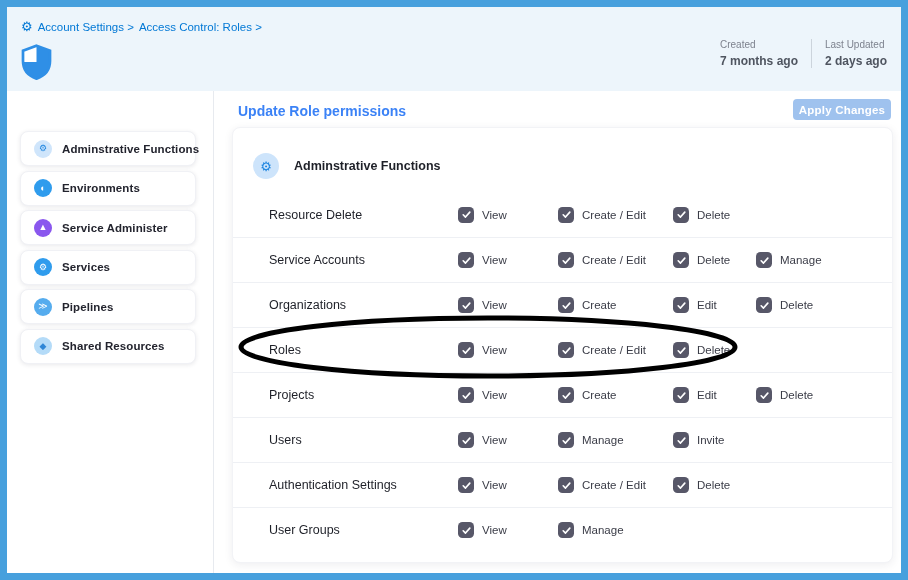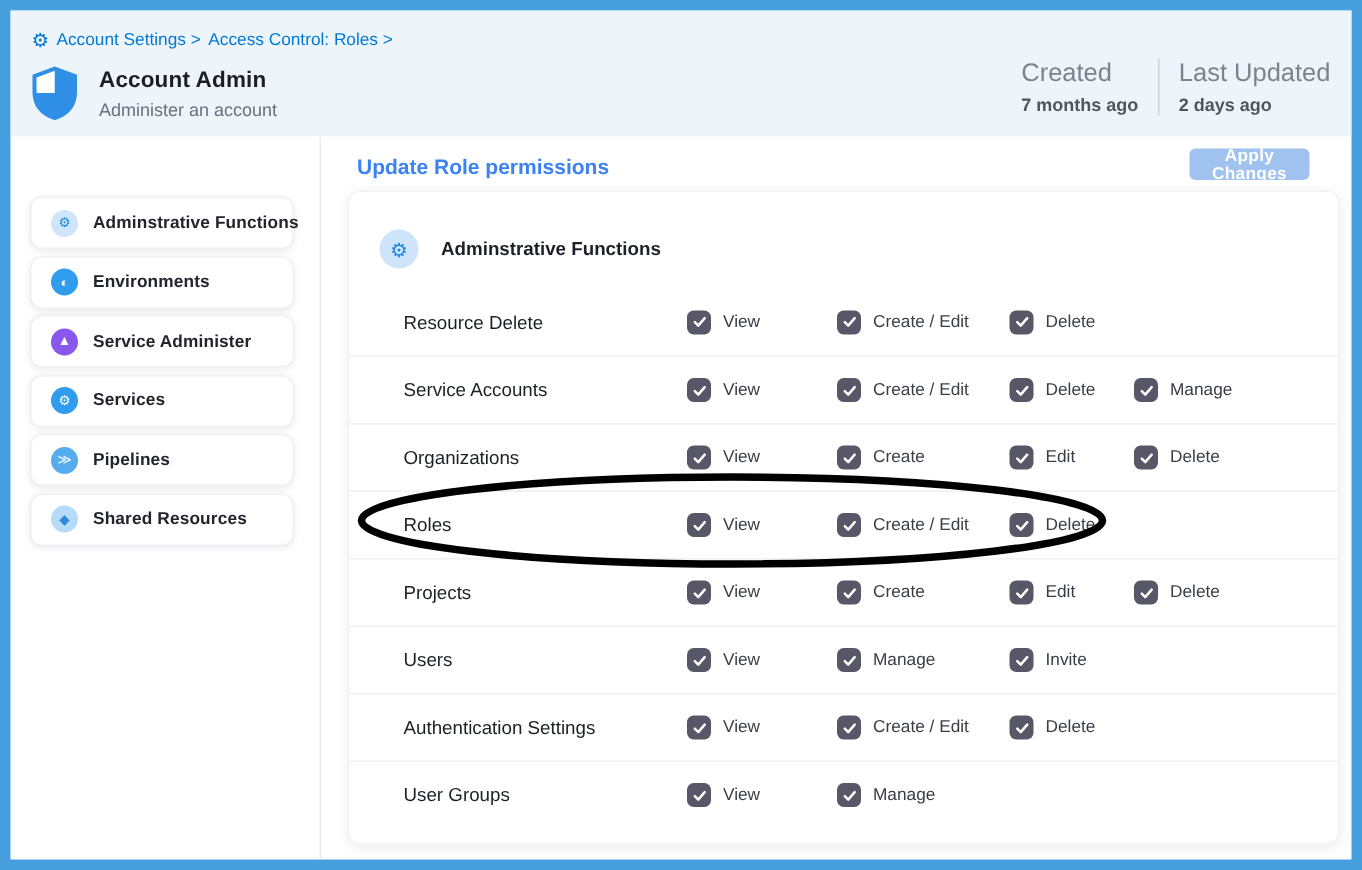--- a/index.html
+++ b/index.html
@@ -14,26 +14,26 @@
   .crumb-gear { font-size:13px; line-height:1; color:#0278d5; }
   .crumb { cursor:pointer; white-space:nowrap; }
   .title-blk { position:absolute; left:13px; top:37px; display:flex; align-items:center; gap:13px; }
   .shield { width:33px; height:36px; }
   .page-title { font-size:15px; font-weight:bold; color:#1d1d28; letter-spacing:.1px; }
   .page-sub { font-size:12px; color:#6b6f7f; margin-top:4px; }
   .meta { position:absolute; right:14px; top:32px; display:flex; align-items:stretch; }
   .meta-col { padding:0 13px; }
   .meta-col:last-child { padding-right:0; }
   .meta-div { width:1px; background:#ccd4dc; }
-  .meta-label { font-size:17px; color:#7d828e; }
+  .meta-label { font-size:10px; color:#7d828e; }
   .meta-value { font-size:12px; color:#4f5560; margin-top:4px;font-weight:bold; }
 
   
   .toolbar-title { position:absolute; left:231px; top:96px; font-size:14px; font-weight:bold; color:#3b82f6; }
-  .apply-btn { position:absolute; left:786px; top:92px; width:80px; height:21px; background:#9fc2ee; color:#ffffff;
+  .apply-btn { position:absolute; left:786px; top:92px; width:98px; height:21px; background:#9fc2ee; color:#ffffff;
                font-size:11.5px; font-weight:bold; border:none; border-radius:4px; cursor:pointer;
                display:flex; align-items:center; justify-content:center; letter-spacing:.2px; }
 
   
   .vdiv { position:absolute; left:206px; top:84px; width:1px; height:482px; background:#e7eaef; }
   .sidebar { position:absolute; left:13px; top:124px; width:176px; }
   .side-card { position:relative; height:35px; margin-bottom:4.5px; background:#ffffff; border:1px solid #f0f1f5;
                border-radius:8px; box-shadow:0 1px 4px rgba(40,41,61,.10); display:flex; align-items:center;
                padding-left:13px; gap:10px; cursor:pointer; }
   .side-ic { width:18px; height:18px; border-radius:50%; flex:0 0 18px; display:flex; align-items:center; justify-content:center;
@@ -76,24 +76,20 @@
         <svg class="shield" viewBox="0 0 36 40">
           <defs>
               <clipPath id="qclip">
                 <rect x="0" y="0" width="18" height="20"></rect>
               </clipPath>
             </defs>
           <path d="M18 2 L33 7.5 V19 C33 29 27 35.5 18 38.5 C9 35.5 3 29 3 19 V7.5 Z" fill="#2f8fe6"></path>
           <path d="M18 2 L33 7.5 V19 C33 29 27 35.5 18 38.5 C9 35.5 3 29 3 19 V7.5 Z" fill="#ffffff" clip-path="url(#qclip)"></path>
           <path d="M18 2 L33 7.5 V19 C33 29 27 35.5 18 38.5 C9 35.5 3 29 3 19 V7.5 Z" fill="none" stroke="#2f8fe6" stroke-width="3"></path>
         </svg>
-        <div>
-          <div class="page-title">Account Admin</div>
-          <div class="page-sub">Administer an account</div>
-        </div>
       </div>
       <div class="meta">
         <div class="meta-col">
           <div class="meta-label">Created</div>
           <div class="meta-value">7 months ago</div>
         </div>
         <div class="meta-div"></div>
         <div class="meta-col">
           <div class="meta-label">Last Updated</div>
           <div class="meta-value">2 days ago</div>

